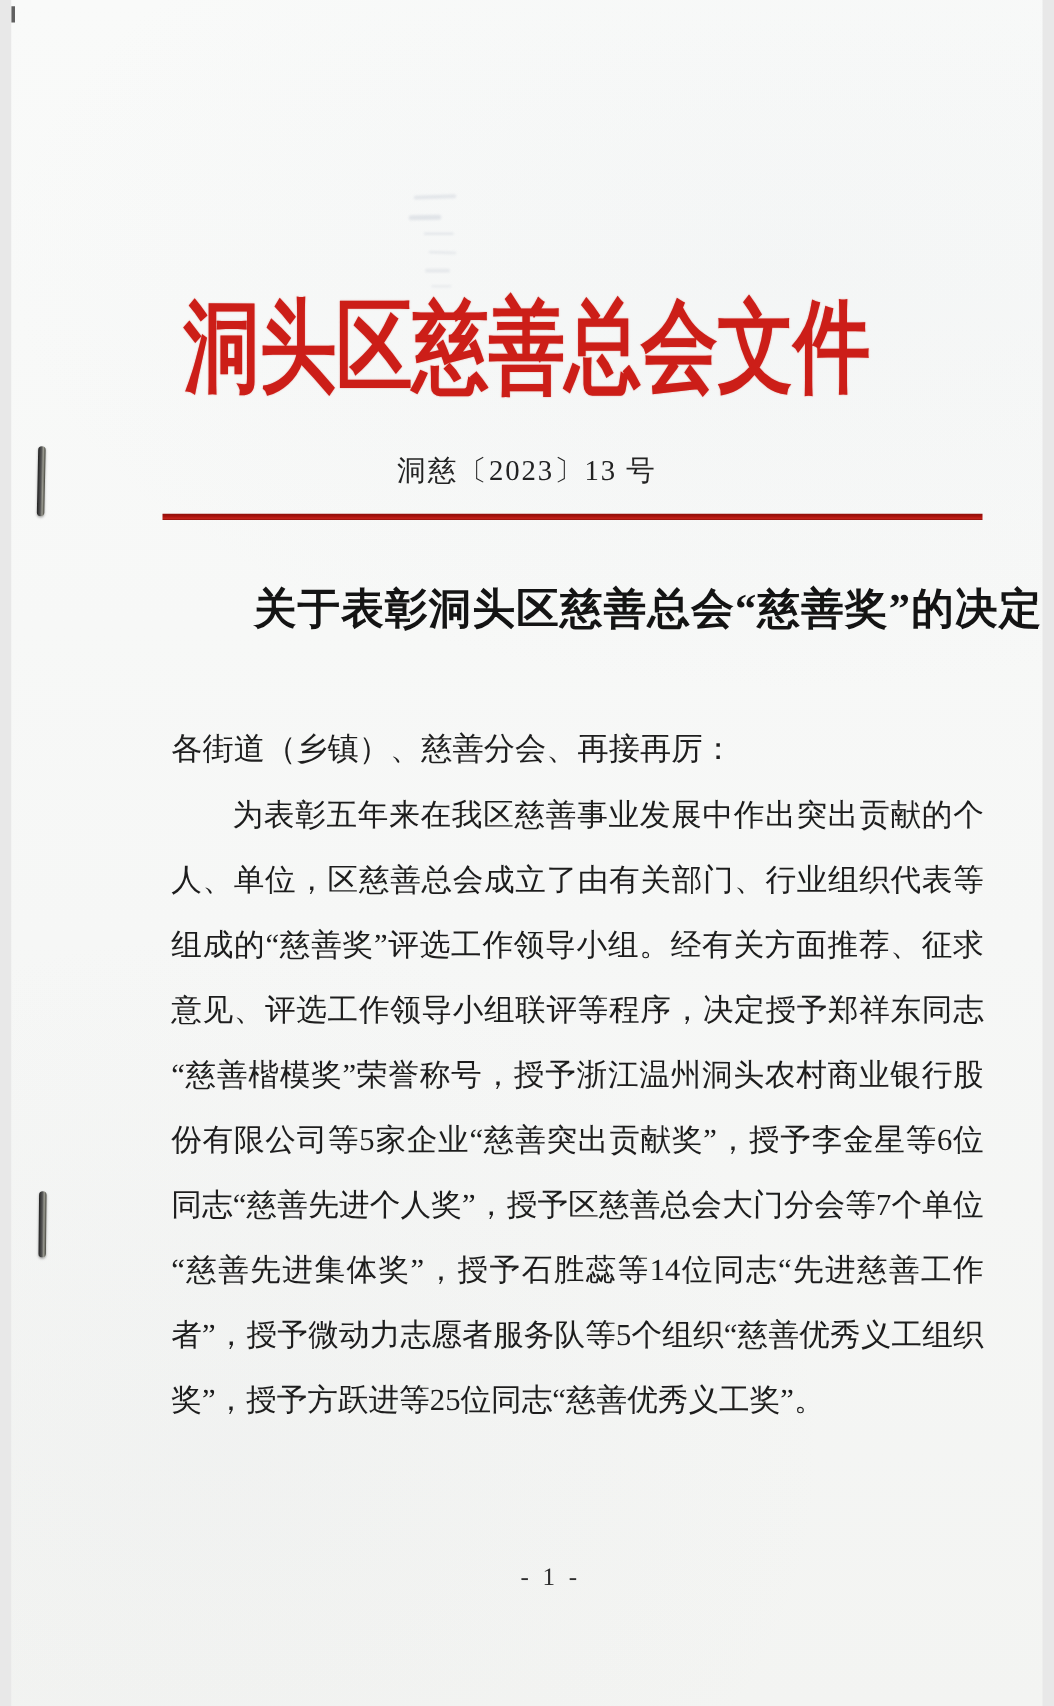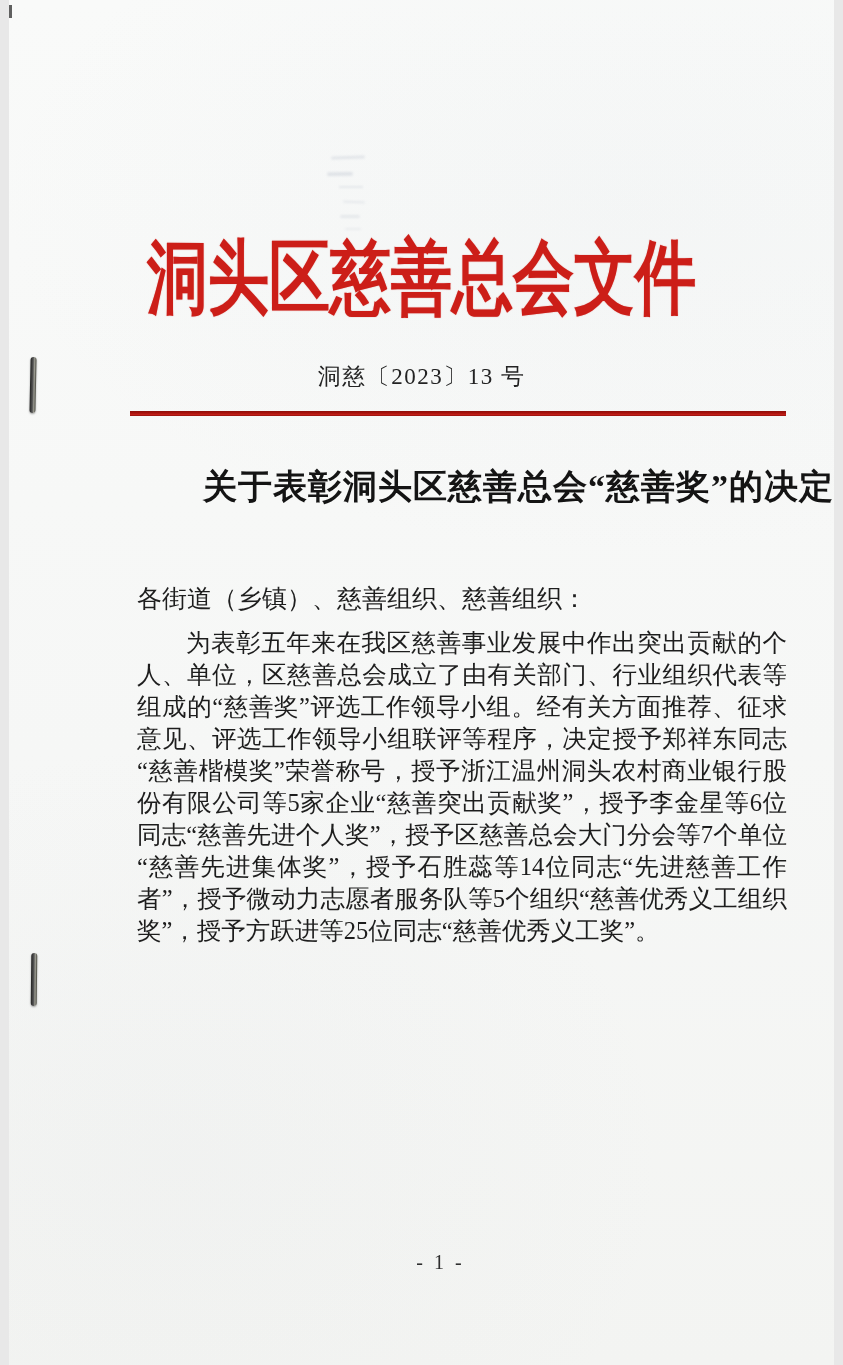--- a/index.html
+++ b/index.html
@@ -111,21 +111,21 @@
     margin: 0;
     font-size: 25px;
     color: #1e1e1e;
   }
   .body-text {
     position: absolute;
     top: 627px;
     left: 128px;
     width: 650px;
     font-size: 24.5px;
-    line-height: 32px;
+    line-height: 52px;
     text-align: justify;
     color: #1d1d1d;
   }
   .body-text p {
     margin: 0;
     text-indent: 2em;
   }
 
   .page-number {
     position: absolute;
@@ -159,21 +159,21 @@
   <div class="staple staple-bottom"></div>
 
   <h1 class="org-title">洞头区慈善总会文件</h1>
 
   <div class="doc-number">洞慈〔2023〕13 号</div>
 
   <div class="red-rule"></div>
 
   <h2 class="doc-title">关于表彰洞头区慈善总会“慈善奖”的决定</h2>
 
-  <p class="salutation">各街道（乡镇）、慈善组织、慈善组织：</p>
+  <p class="salutation">各街道（乡镇）、慈善分会、再接再厉：</p>
 
   <div class="body-text">
     <p>为表彰五年来在我区慈善事业发展中作出突出贡献的个人、单位，区慈善总会成立了由有关部门、行业组织代表等组成的“慈善奖”评选工作领导小组。经有关方面推荐、征求意见、评选工作领导小组联评等程序，决定授予郑祥东同志“慈善楷模奖”荣誉称号，授予浙江温州洞头农村商业银行股份有限公司等5家企业“慈善突出贡献奖”，授予李金星等6位同志“慈善先进个人奖”，授予区慈善总会大门分会等7个单位“慈善先进集体奖”，授予石胜蕊等14位同志“先进慈善工作者”，授予微动力志愿者服务队等5个组织“慈善优秀义工组织奖”，授予方跃进等25位同志“慈善优秀义工奖”。</p>
   </div>
 
   <div class="page-number">- 1 -</div>
 
 </div>
 
 </body></html>

